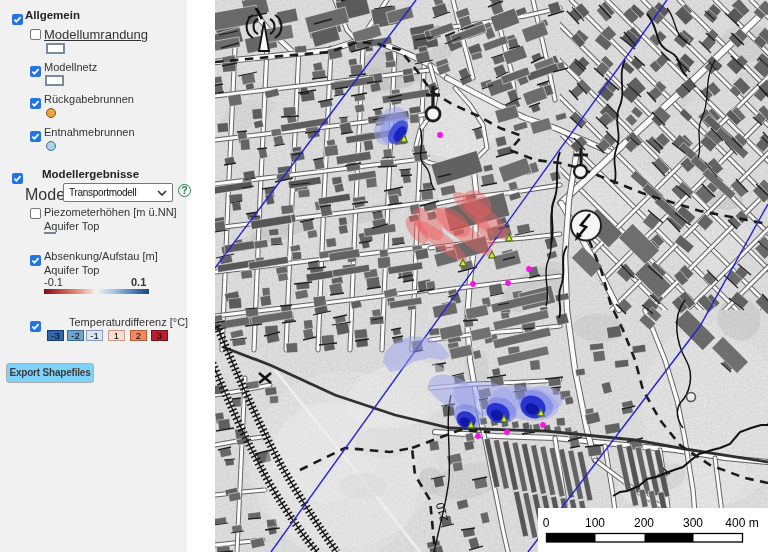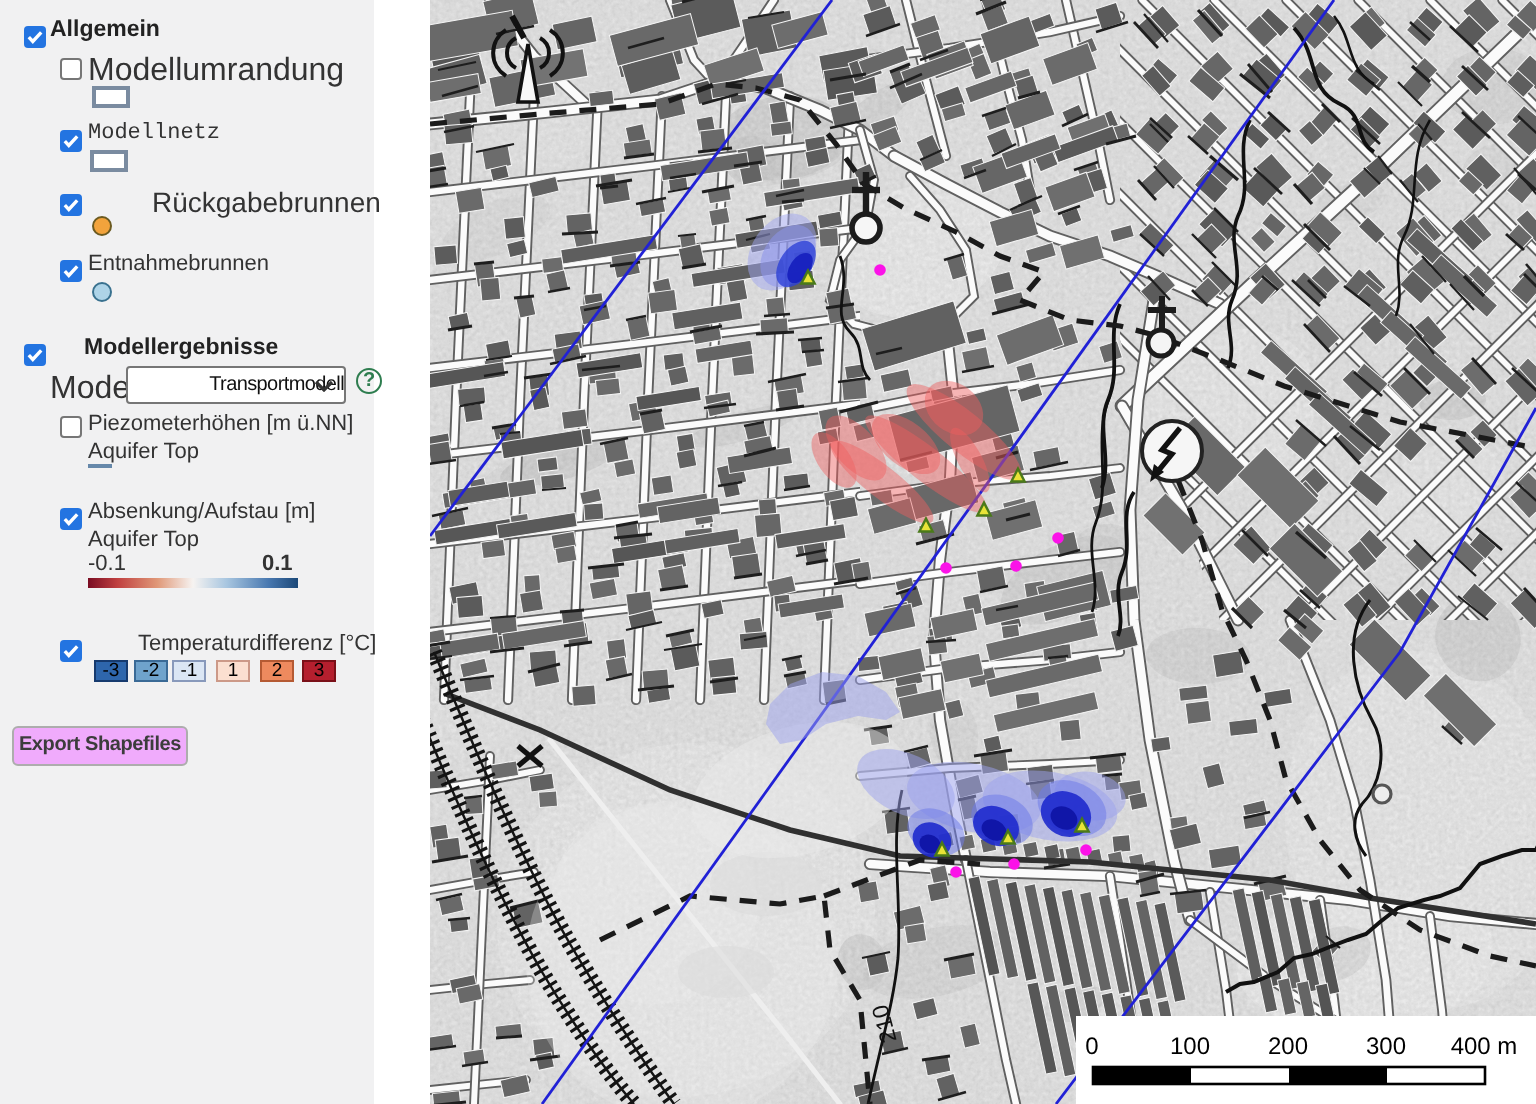--- a/index.html
+++ b/index.html
@@ -7,47 +7,47 @@
 #map{position:absolute;left:215px;top:0;width:553px;height:552px;}
 </style></head>
 <body>
 <div id="sidebar">
 <div style="position:absolute;left:12px;top:11px;width:11px;height:11px;"><svg width="11" height="11">
         <rect width="11" height="11" rx="2" fill="#2374e1"></rect>
         <path d="M2.4,5.6 L4.4,7.7 L8.6,3.2" stroke="#fff" stroke-width="1.7" fill="none"></path>
       </svg></div>
 <div style="position:absolute;left:25px;top:9px;font-size:11.5px;font-weight:bold;color:#222;white-space:nowrap;">Allgemein</div>
 <div style="position:absolute;left:30px;top:29px;width:9px;height:9px;border:1px solid #767676;border-radius:2px;background:#fff;"></div>
-<div style="position:absolute;left:44px;top:27px;font-size:16px;font-weight:normal;color:#333;white-space:nowrap;">Modellumrandung</div>
+<div style="position:absolute;left:44px;top:27px;font-size:13px;font-weight:normal;color:#333;white-space:nowrap;text-decoration:underline;">Modellumrandung</div>
 <div style="position:absolute;left:46px;top:43px;width:15px;height:7px;border:2px solid #7a8ba0;background:#fff;"></div>
 <div style="position:absolute;left:30px;top:63px;width:11px;height:11px;"><svg width="11" height="11">
         <rect width="11" height="11" rx="2" fill="#2374e1"></rect>
         <path d="M2.4,5.6 L4.4,7.7 L8.6,3.2" stroke="#fff" stroke-width="1.7" fill="none"></path>
       </svg></div>
-<div style="position:absolute;left:44px;top:61px;font-size:11px;font-weight:normal;color:#333;white-space:nowrap;font-family:Liberation Mono, monospace;">Modellnetz</div>
+<div style="position:absolute;left:44px;top:61px;font-size:11px;font-weight:normal;color:#333;white-space:nowrap;">Modellnetz</div>
 <div style="position:absolute;left:45px;top:75px;width:15px;height:7px;border:2px solid #7a8ba0;background:#fff;"></div>
 <div style="position:absolute;left:30px;top:95px;width:11px;height:11px;"><svg width="11" height="11">
         <rect width="11" height="11" rx="2" fill="#2374e1"></rect>
         <path d="M2.4,5.6 L4.4,7.7 L8.6,3.2" stroke="#fff" stroke-width="1.7" fill="none"></path>
       </svg></div>
-<div style="position:absolute;left:44px;top:93px;font-size:14px;font-weight:normal;color:#333;white-space:nowrap;margin-left:32px;">Rückgabebrunnen</div>
+<div style="position:absolute;left:44px;top:93px;font-size:11px;font-weight:normal;color:#333;white-space:nowrap;">Rückgabebrunnen</div>
 <div style="position:absolute;left:46px;top:108px;width:8px;height:8px;border-radius:50%;background:#f2a33c;border:1.5px solid #6b5a20;"></div>
 <div style="position:absolute;left:30px;top:128px;width:11px;height:11px;"><svg width="11" height="11">
         <rect width="11" height="11" rx="2" fill="#2374e1"></rect>
         <path d="M2.4,5.6 L4.4,7.7 L8.6,3.2" stroke="#fff" stroke-width="1.7" fill="none"></path>
       </svg></div>
 <div style="position:absolute;left:44px;top:126px;font-size:11px;font-weight:normal;color:#333;white-space:nowrap;">Entnahmebrunnen</div>
 <div style="position:absolute;left:46px;top:141px;width:8px;height:8px;border-radius:50%;background:#aed4e8;border:1.5px solid #39718f;"></div>
 <div style="position:absolute;left:12px;top:170px;width:11px;height:11px;"><svg width="11" height="11">
         <rect width="11" height="11" rx="2" fill="#2374e1"></rect>
         <path d="M2.4,5.6 L4.4,7.7 L8.6,3.2" stroke="#fff" stroke-width="1.7" fill="none"></path>
       </svg></div>
 <div style="position:absolute;left:42px;top:168px;font-size:11.5px;font-weight:bold;color:#222;white-space:nowrap;">Modellergebnisse</div>
 <div style="position:absolute;left:25px;top:186px;font-size:16px;font-weight:normal;color:#333;white-space:nowrap;">Modell:</div>
-<div style="position:absolute;left:63px;top:183px;width:103px;height:14px;border:1px solid #767676;border-radius:2px;background:#fff;font-size:10px;letter-spacing:-0.3px;color:#111;padding:2.5px 0 0 5px;text-align:right;">Transportmodell<svg width="10" height="6" style="position:absolute;right:5px;top:6px;">
+<div style="position:absolute;left:63px;top:183px;width:103px;height:14px;border:1px solid #767676;border-radius:2px;background:#fff;font-size:10px;letter-spacing:-0.3px;color:#111;padding:2.5px 0 0 5px;">Transportmodell<svg width="10" height="6" style="position:absolute;right:5px;top:6px;">
         <path d="M1,1 L5,5 L9,1" stroke="#333" stroke-width="1.6" fill="none"></path>
       </svg></div>
 <div style="position:absolute;left:178px;top:184px;width:11px;height:11px;border:1.8px solid #2e7d4f;border-radius:50%;color:#2e7d4f;font-size:10px;font-weight:bold;text-align:center;line-height:11px;">?</div>
 <div style="position:absolute;left:30px;top:208px;width:9px;height:9px;border:1px solid #767676;border-radius:2px;background:#fff;"></div>
 <div style="position:absolute;left:44px;top:206px;font-size:11px;font-weight:normal;color:#333;white-space:nowrap;">Piezometerhöhen [m ü.NN]</div>
 <div style="position:absolute;left:44px;top:220px;font-size:11px;font-weight:normal;color:#333;white-space:nowrap;">Aquifer Top</div>
 <div style="position:absolute;left:44px;top:232px;width:12px;height:2px;background:#6688aa;"></div>
 <div style="position:absolute;left:30px;top:252px;width:11px;height:11px;"><svg width="11" height="11">
         <rect width="11" height="11" rx="2" fill="#2374e1"></rect>
         <path d="M2.4,5.6 L4.4,7.7 L8.6,3.2" stroke="#fff" stroke-width="1.7" fill="none"></path>
@@ -61,21 +61,21 @@
         <rect width="11" height="11" rx="2" fill="#2374e1"></rect>
         <path d="M2.4,5.6 L4.4,7.7 L8.6,3.2" stroke="#fff" stroke-width="1.7" fill="none"></path>
       </svg></div>
 <div style="position:absolute;left:44px;top:316px;font-size:11px;font-weight:normal;color:#333;white-space:nowrap;margin-left:25px;">Temperaturdifferenz [°C]</div>
 <div style="position:absolute;left:47px;top:330px;width:15px;height:9px;background:#2e66ac;border:1px solid #163a6e;font-size:9.5px;color:#000;text-align:center;line-height:9px;">-3</div>
 <div style="position:absolute;left:67px;top:330px;width:15px;height:9px;background:#6fa3cc;border:1px solid #3a6a96;font-size:9.5px;color:#000;text-align:center;line-height:9px;">-2</div>
 <div style="position:absolute;left:86px;top:330px;width:15px;height:9px;background:#dbe6f4;border:1px solid #8899bb;font-size:9.5px;color:#000;text-align:center;line-height:9px;">-1</div>
 <div style="position:absolute;left:108px;top:330px;width:15px;height:9px;background:#fbdfd0;border:1px solid #cc9988;font-size:9.5px;color:#000;text-align:center;line-height:9px;">1</div>
 <div style="position:absolute;left:130px;top:330px;width:15px;height:9px;background:#ee8a5e;border:1px solid #b55a33;font-size:9.5px;color:#000;text-align:center;line-height:9px;">2</div>
 <div style="position:absolute;left:151px;top:330px;width:15px;height:9px;background:#b51f2e;border:1px solid #7a1018;font-size:9.5px;color:#000;text-align:center;line-height:9px;">3</div>
-<div style="position:absolute;left:6px;top:363px;width:86px;height:18px;background:#f0abfc;border:1px solid #adadad;border-radius:3px;font-size:10px;letter-spacing:-0.2px;font-weight:bold;color:#3c3c3c;text-align:center;line-height:18px;white-space:nowrap;">Export Shapefiles</div>
+<div style="position:absolute;left:6px;top:363px;width:86px;height:18px;background:#7dd3fc;border:1px solid #adadad;border-radius:3px;font-size:10px;letter-spacing:-0.2px;font-weight:bold;color:#3c3c3c;text-align:center;line-height:18px;white-space:nowrap;">Export Shapefiles</div>
 </div>
 <div id="map">
 <svg width="553" height="552" viewBox="0 0 553 552">
 <rect width="553" height="552" fill="#e2e2e2"></rect>
 <ellipse cx="245" cy="125" rx="44" ry="32" fill="#eaeaea" opacity="0.85" transform="rotate(-20 245 125)"></ellipse>
 <ellipse cx="400" cy="205" rx="46" ry="38" fill="#e8e8e8" opacity="0.8" transform="rotate(-35 400 205)"></ellipse>
 <ellipse cx="128" cy="460" rx="95" ry="88" fill="#e8e8e8" opacity="0.75" transform="rotate(-15 128 460)"></ellipse>
 <ellipse cx="498" cy="415" rx="70" ry="90" fill="#e8e8e8" opacity="0.85" transform="rotate(-10 498 415)"></ellipse>
 <ellipse cx="56" cy="62" rx="30" ry="22" fill="#e5e5e5" opacity="0.7" transform="rotate(-10 56 62)"></ellipse>
 <ellipse cx="468" cy="480" rx="65" ry="35" fill="#eaeaea" opacity="0.85" transform="rotate(-5 468 480)"></ellipse>

